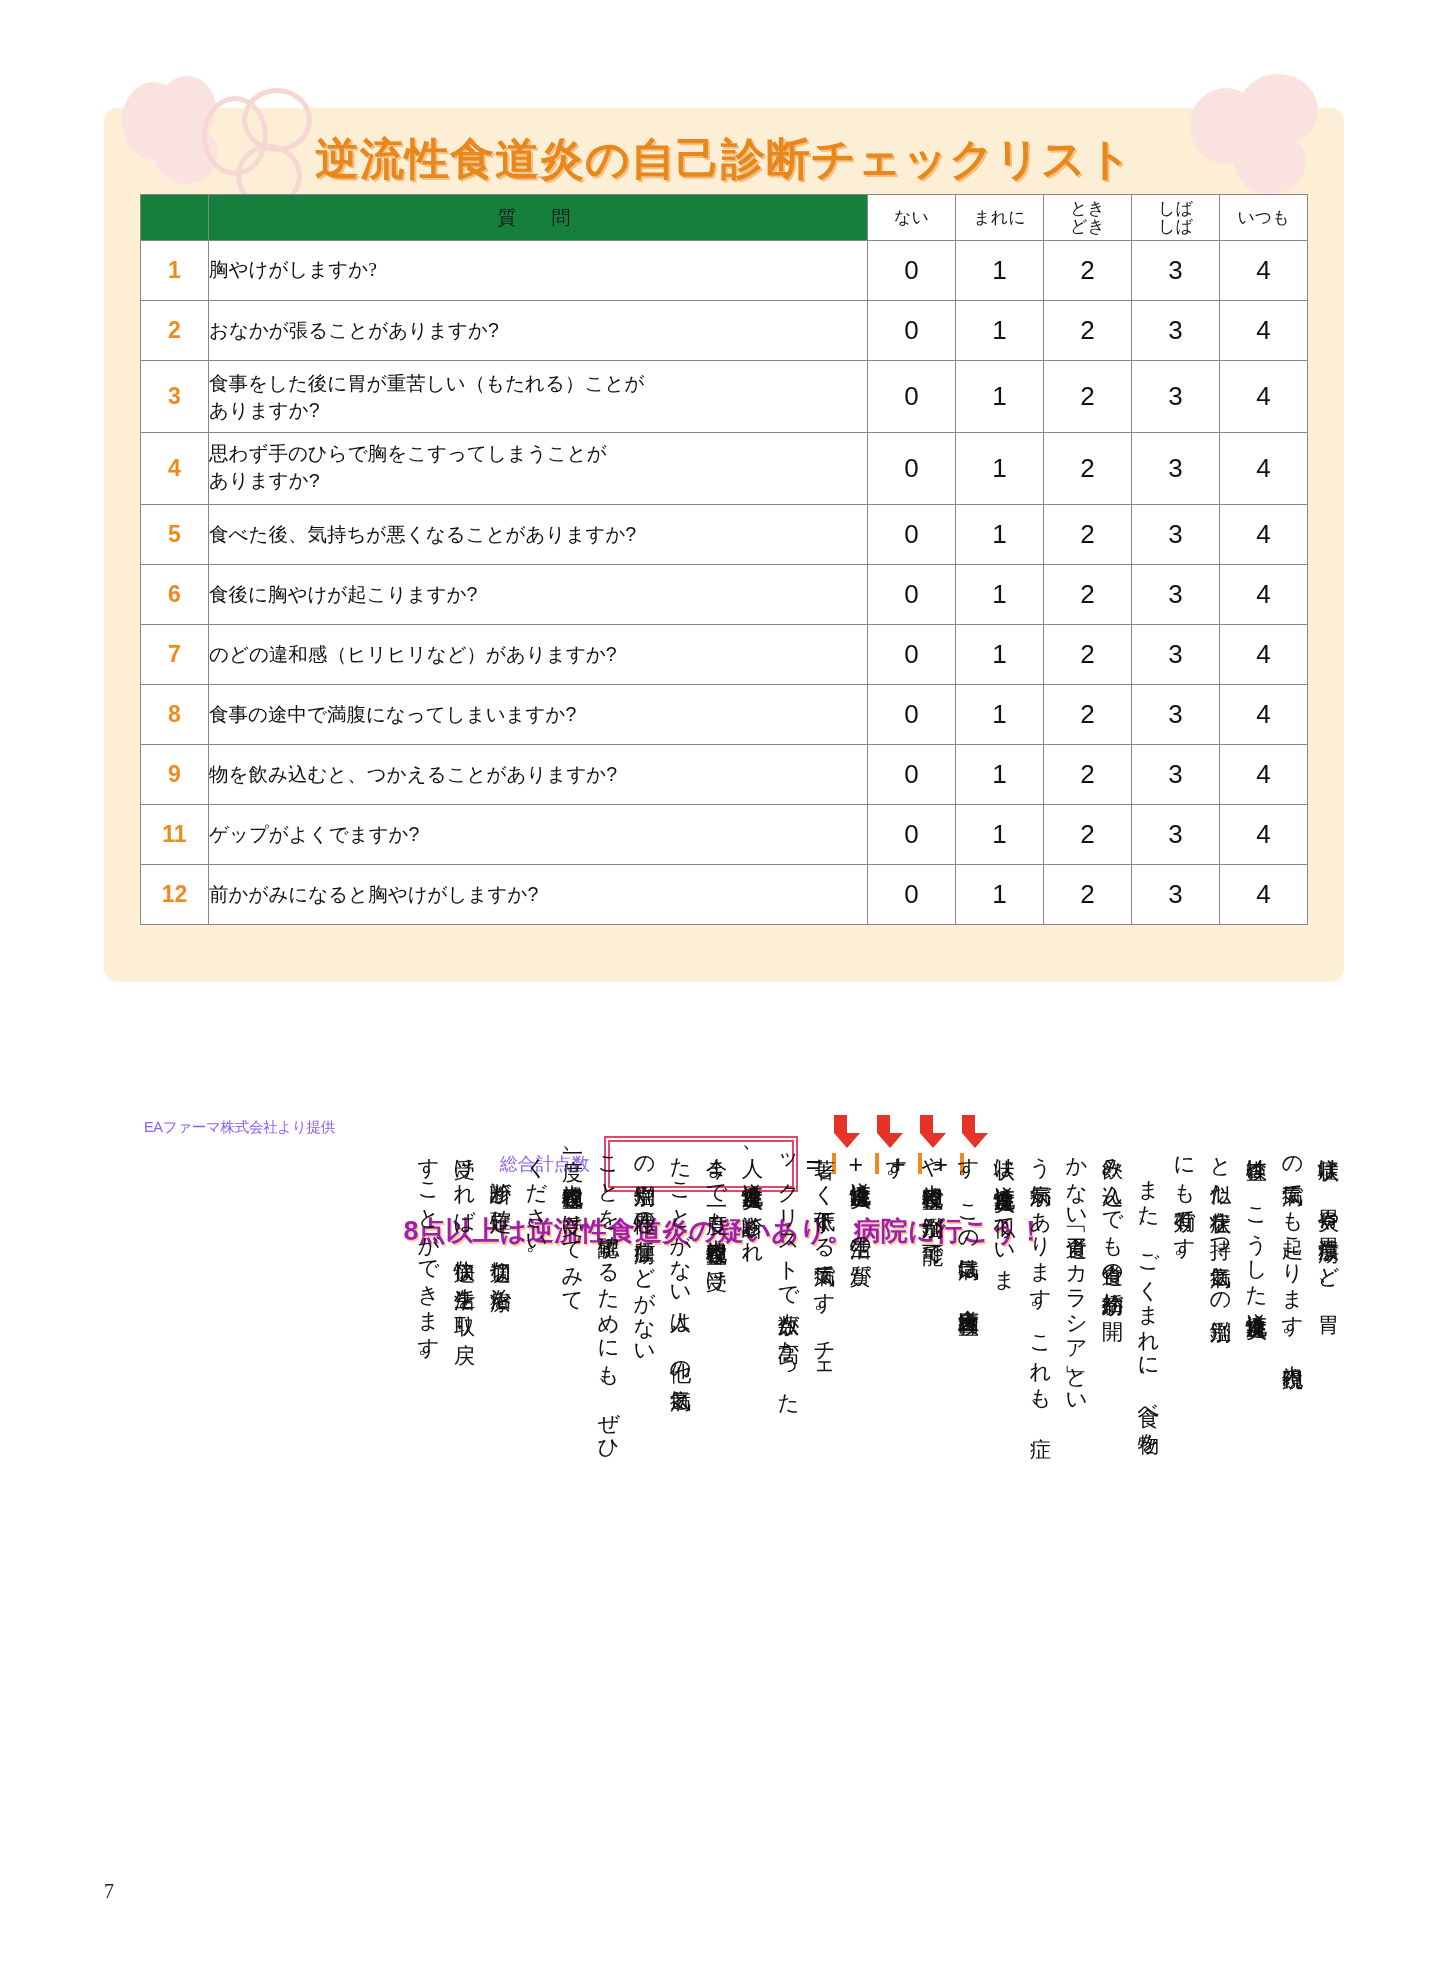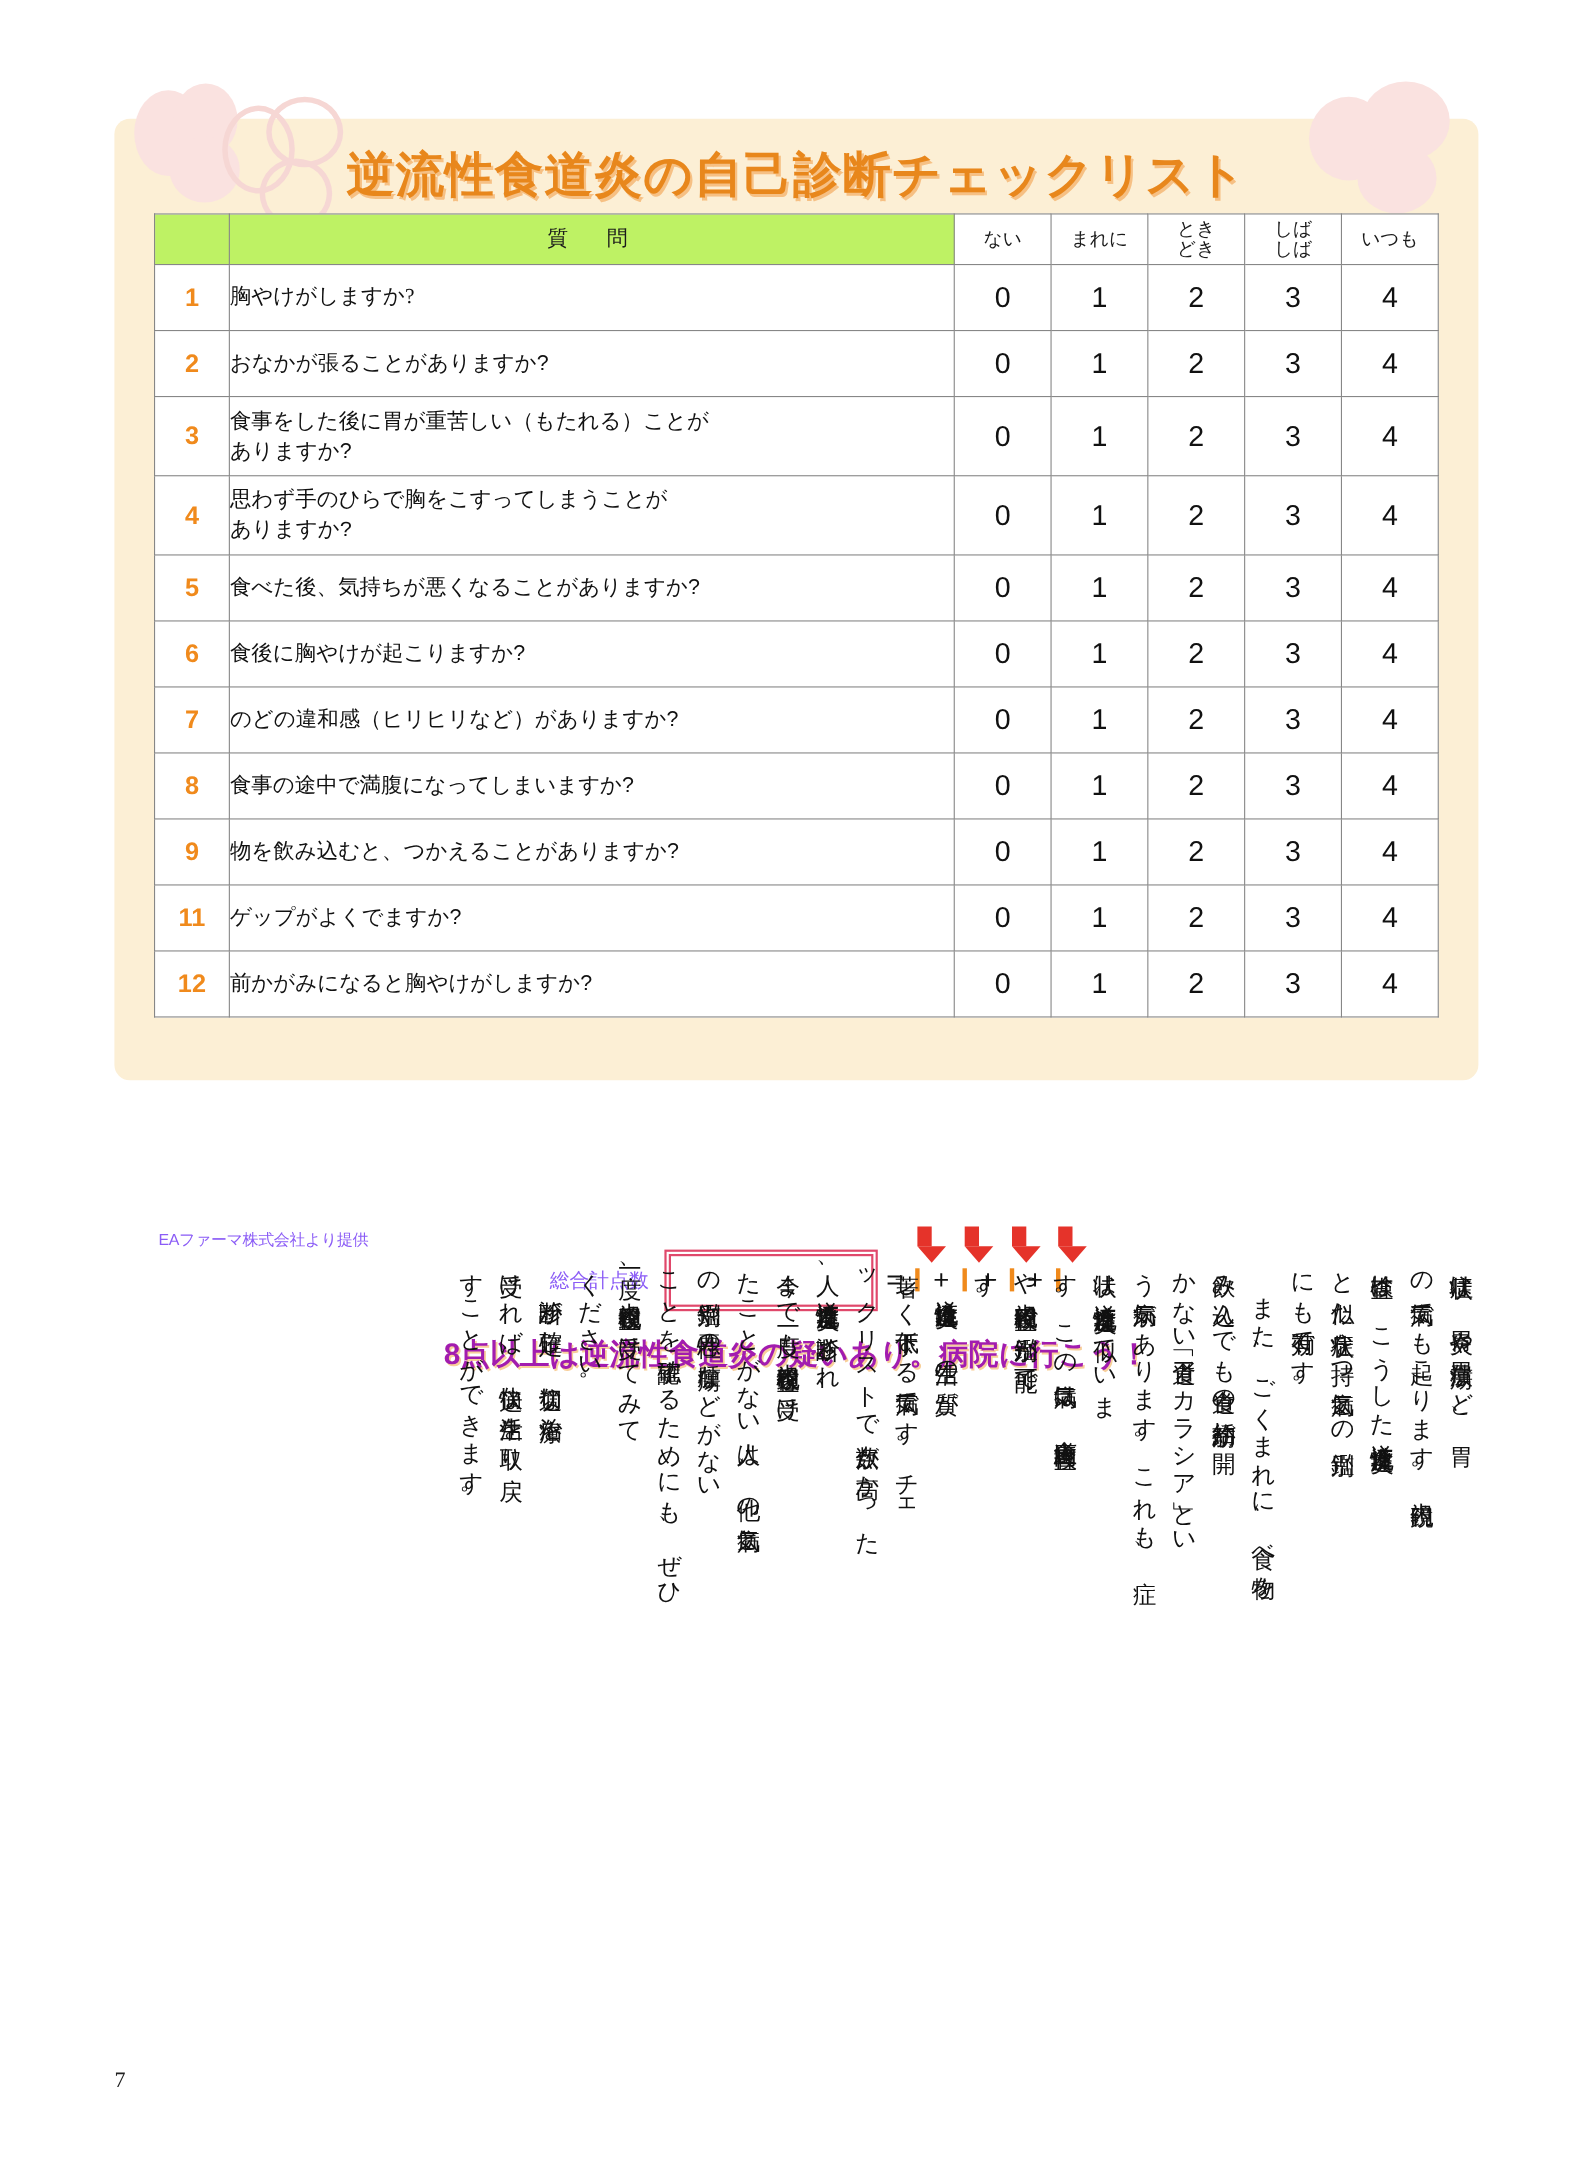--- a/index.html
+++ b/index.html
@@ -52,21 +52,21 @@
   .col-q      { width:calc(100% - 68px - 5*88px); }
   .col-score  { width:88px; }
 
   thead th {
     background:#fadcbc;
     height:46px;
     font-size:17px; font-weight:normal; color:#1a1a1a;
     text-align:center;
     line-height:1.05;
   }
-  thead th.hdr-blank { background:#bef264; }
+  thead th.hdr-blank { background:#15803d; }
   .hdr-qlabel { font-size:19px; letter-spacing:8px; color:#1a1a1a; }
 
   td.cnum {
     text-align:center;
     font-size:23px; font-weight:bold;
     color:#f08a1c;
   }
   td.cq {
     padding:6px 0 6px 18px;
     font-size:19.5px; color:#111;

